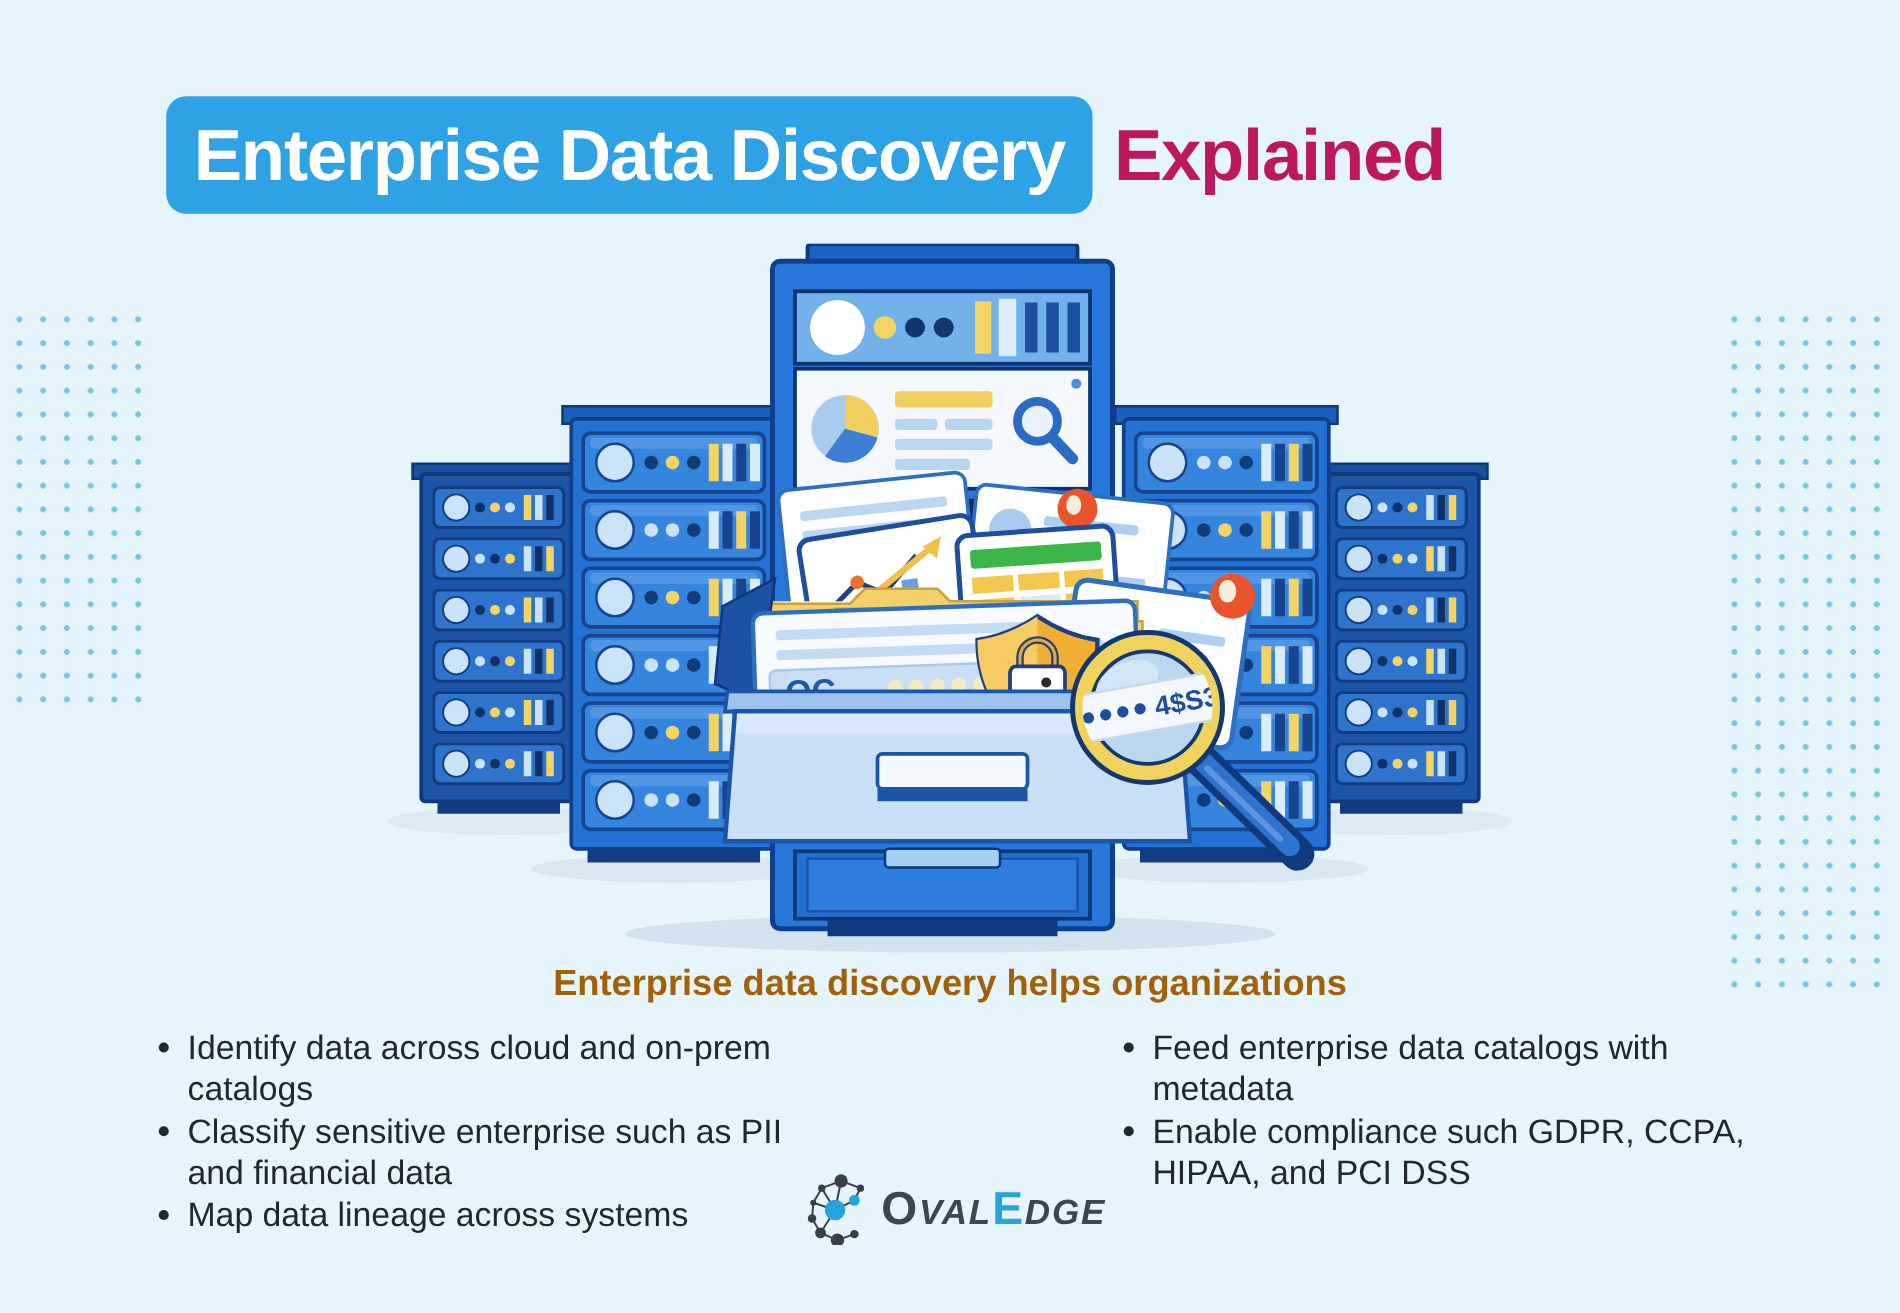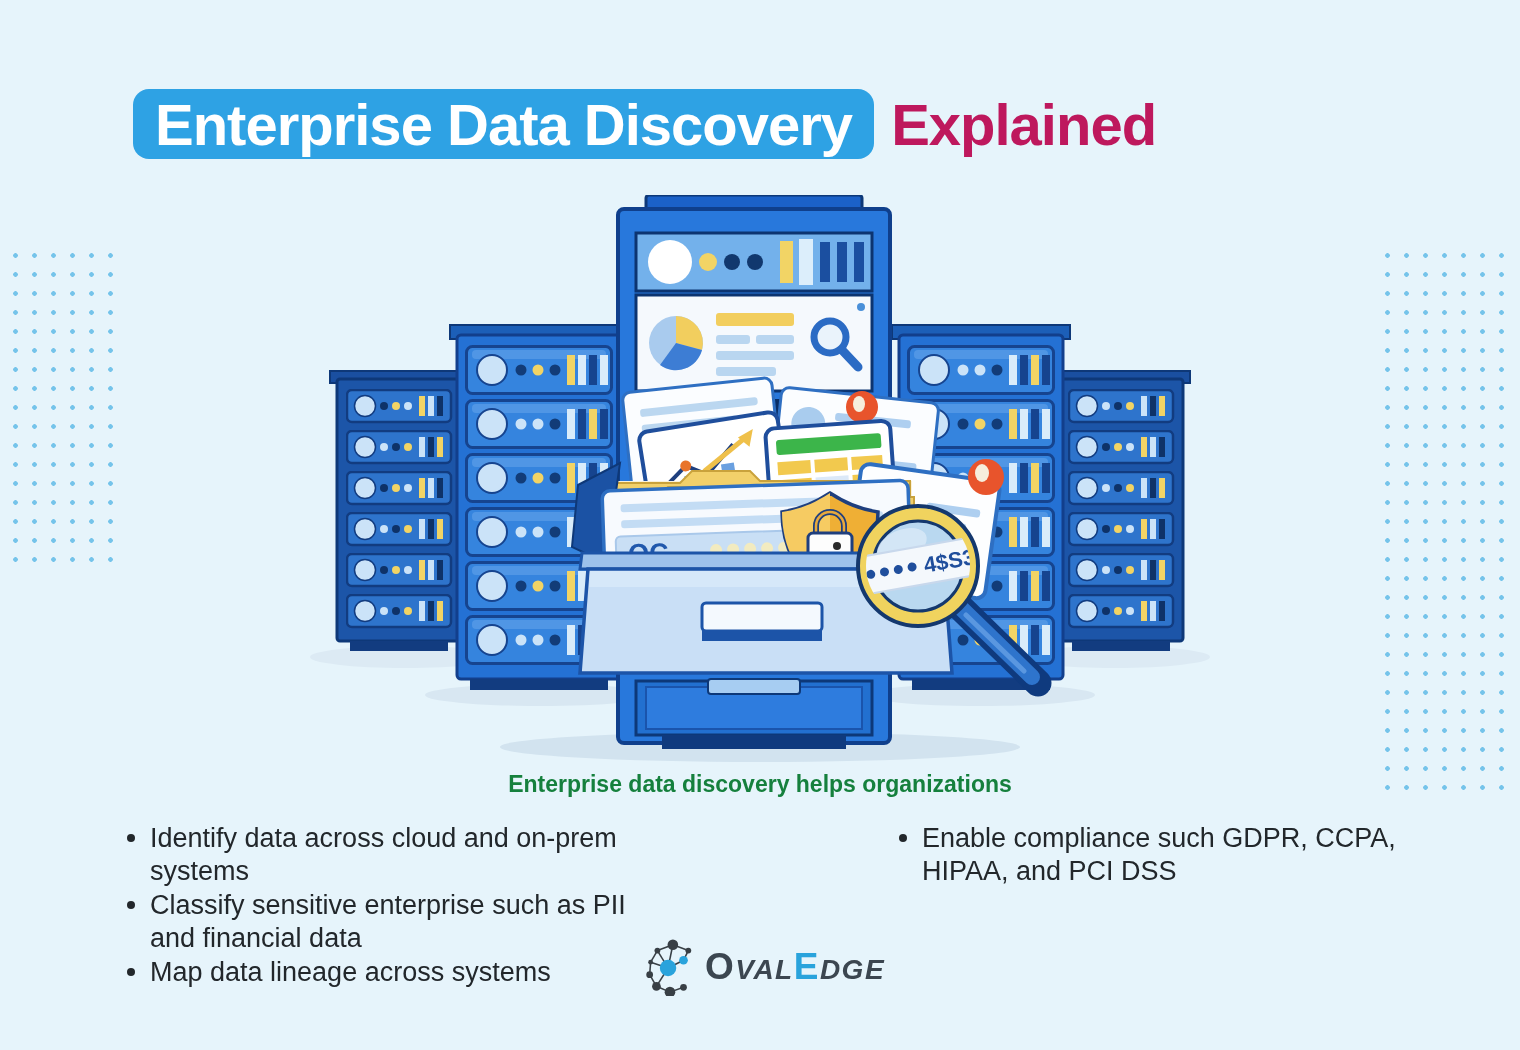--- a/index.html
+++ b/index.html
@@ -22,38 +22,38 @@
 
   .title-row {
     position:absolute; left:133px; top:77px;
     display:flex; align-items:center; gap:17px;
     height:94px;
   }
   .title-highlight {
     background:#2EA2E4;
     color:#FFFFFF;
     border-radius:16px;
-    height:70px;
+    height:94px;
     display:flex; align-items:center;
     padding:0 22px;
     font-size:58px; font-weight:800; letter-spacing:-1px;
     white-space:nowrap;
   }
   .title-rest {
     color:#be185d;
     font-size:58px; font-weight:800; letter-spacing:-1px;
     white-space:nowrap;
   }
 
   .illustration { position:absolute; left:310px; top:195px; width:900px; height:570px; }
 
   .subtitle {
     position:absolute; left:0; top:771px; width:1520px;
     text-align:center;
-    font-size:23px; font-weight:700; color:#15803d;
+    font-size:29px; font-weight:700; color:#a16207;
   }
 
   .bullets { position:absolute; list-style:none; font-size:27px; line-height:1.22; color:#22272B; }
   .bullets-left  { left:150px; top:822px; width:505px; }
   .bullets-right { left:922px; top:822px; width:500px; }
   .bullets li { position:relative; margin:0 0 1px 0; }
   .bullets li::before {
     content:""; position:absolute; left:-23px; top:12px;
     width:8px; height:8px; border-radius:50%; background:#22272B;
   }
@@ -352,25 +352,26 @@
           <circle cx="602" cy="371" r="4.5" fill="#1F4E9C"></circle>
         <text x="614" y="379" font-size="22" font-weight="bold" fill="#1F4E9C">4$S3</text>
       </g>
     </g>
   </g>
 </svg>
 
 <div class="subtitle">Enterprise data discovery helps organizations</div>
 
 <ul class="bullets bullets-left">
-  <li>Identify data across cloud and on-prem systems</li>
+  <li>Identify data across cloud and on-prem catalogs</li>
   <li>Classify sensitive enterprise such as PII and financial data</li>
   <li>Map data lineage across systems</li>
 </ul>
 <ul class="bullets bullets-right">
+  <li>Feed enterprise data catalogs with metadata</li>
   <li>Enable compliance such GDPR, CCPA, HIPAA, and PCI DSS</li>
 </ul>
 
 <div class="logo">
   <svg class="logo-icon" viewBox="0 0 52 60">
     <g stroke="#383F45" stroke-width="1.6" fill="none">
       <line x1="30" y1="7" x2="14" y2="13"></line>
         <line x1="14" y1="13" x2="7" y2="25"></line>
       <line x1="7" y1="25" x2="6" y2="38"></line>
         <line x1="6" y1="38" x2="13" y2="50"></line>

